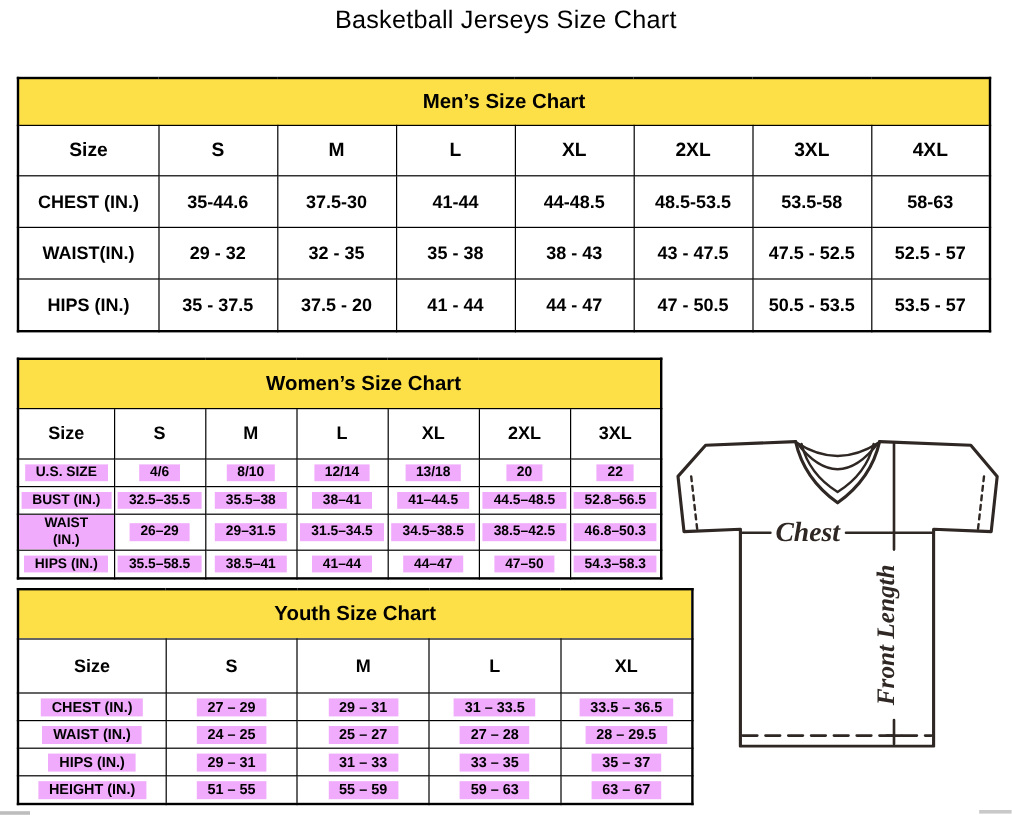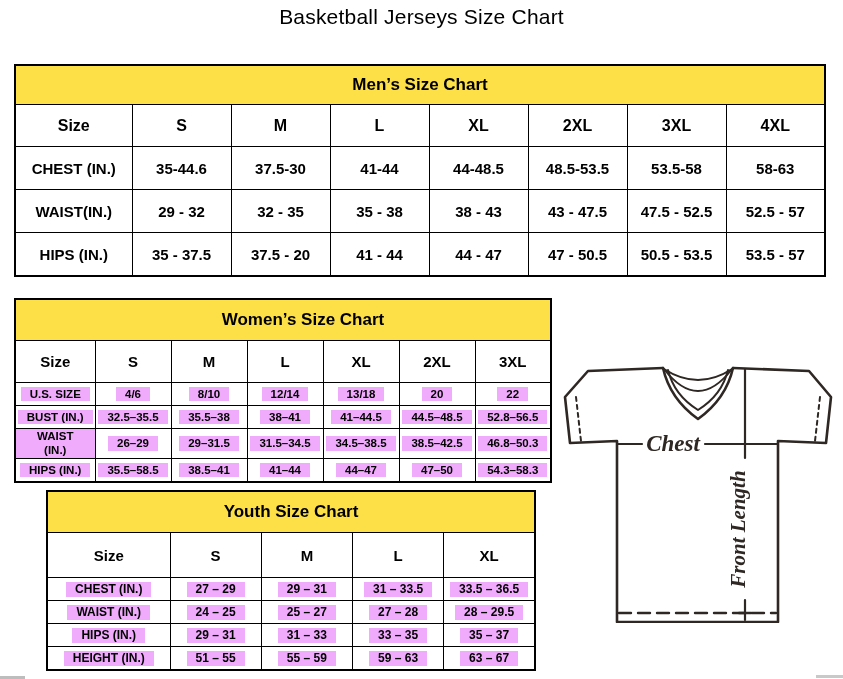--- a/index.html
+++ b/index.html
@@ -27,21 +27,21 @@
   table.mens tr.hdr td { height:41px; font-size:16px; }
   table.mens tr.data td { height:42px; font-size:15px; }
 
   
   table.womens { left:14px; top:298px; width:538px; }
   table.womens td.tbl-caption { height:40px;padding-left:40px; }
   table.womens tr.hdr td { height:41px; font-size:15px; }
   table.womens tr.data td { height:22px; font-size:11.5px; }
 
   
-  table.youth { left:14px; top:490px; width:490px;margin-left:32px; }
+  table.youth { left:14px; top:490px; width:564px; }
   table.youth td.tbl-caption { height:40px; }
   table.youth tr.hdr td { height:44px; font-size:15px; }
   table.youth tr.data td { height:22px; font-size:12px; }
 
   span.hl { background:#f0abfc; padding:0 9px; display:inline-block; line-height:1.25; }
 
   .jersey-wrap { position:absolute; left:555px; top:355px; width:286px; height:268px; }
   .jersey-text {
     font-family:"Liberation Serif","DejaVu Serif",serif;
     font-style:italic; font-weight:bold;

